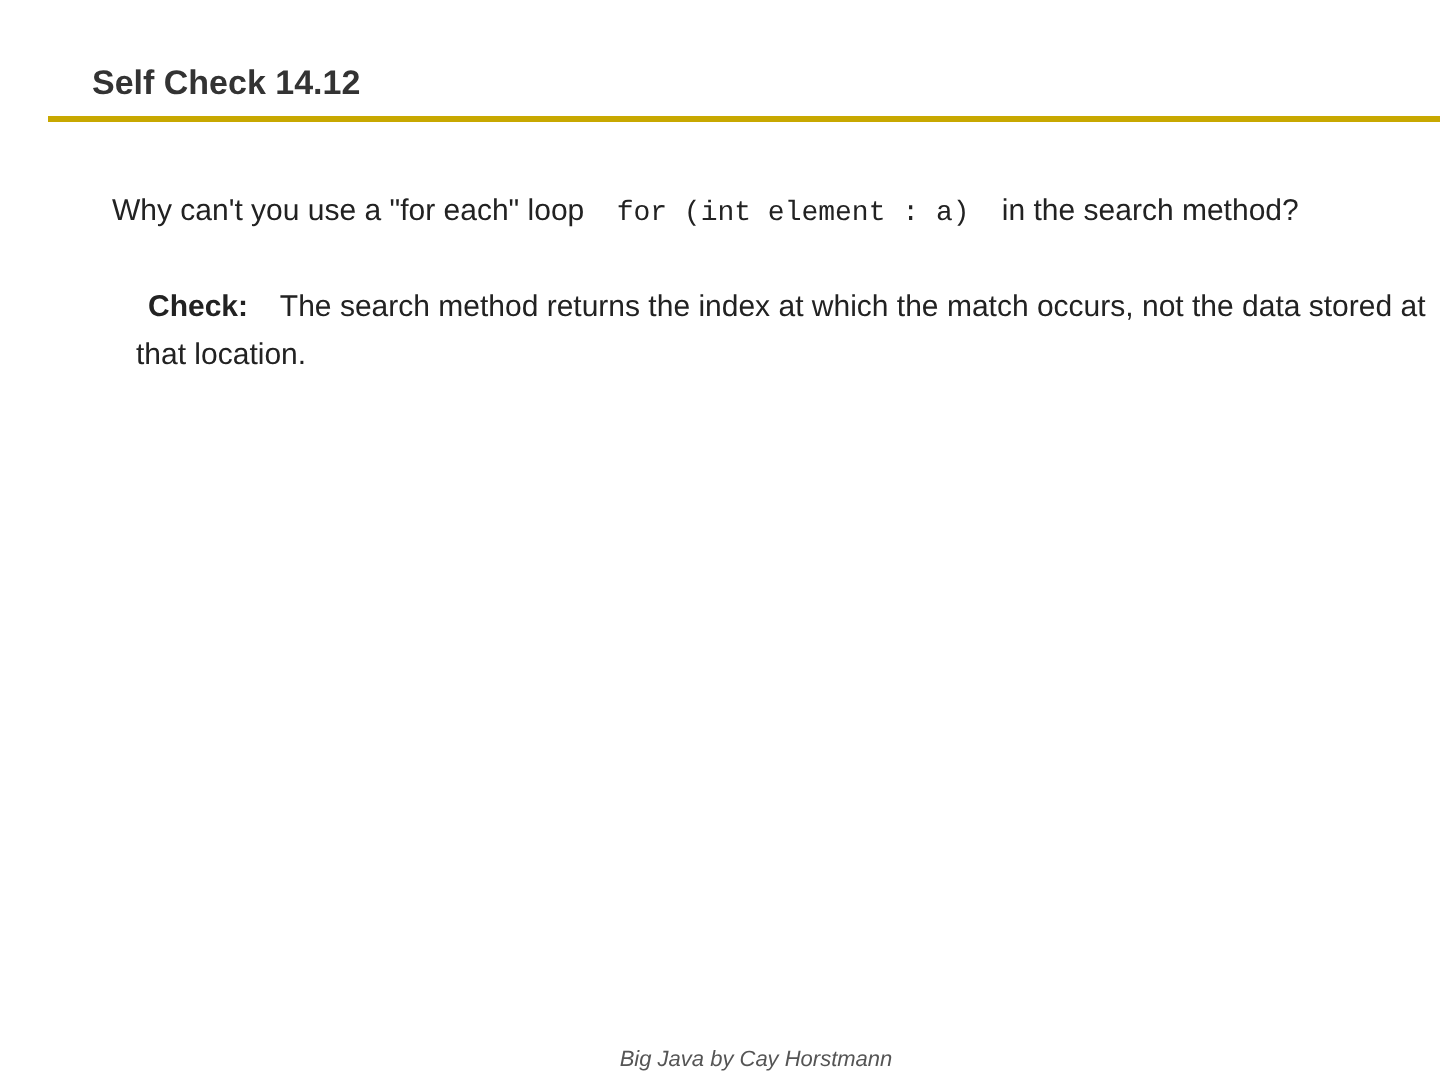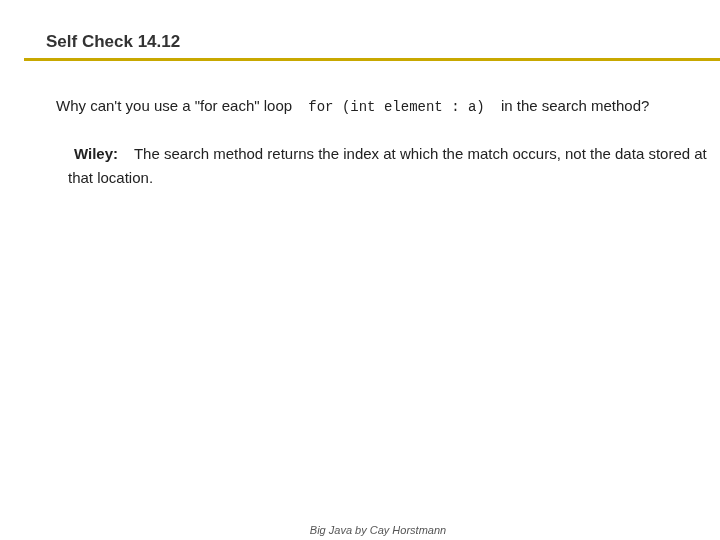--- a/index.html
+++ b/index.html
@@ -90,21 +90,21 @@
     <span class="header-title">Self Check 14.12</span>
   </div>
 
   <div class="content">
 
     <div class="question-block">
       <span class="question-text">Why can't you use a "for each" loop </span><span class="code-inline">for (int element : a)</span><span class="question-text"> in the search method?</span>
     </div>
 
     <div class="answer-block">
-      <span class="answer-bold">Wiley:</span><span> The search method returns the index at which the match occurs, not the data stored at that location.</span>
+      <span class="answer-bold">Check:</span><span> The search method returns the index at which the match occurs, not the data stored at that location.</span>
     </div>
 
   </div>
 
   <div class="footer">
     <div>Big Java by Cay Horstmann</div>
   </div>
 
 </div>
 

